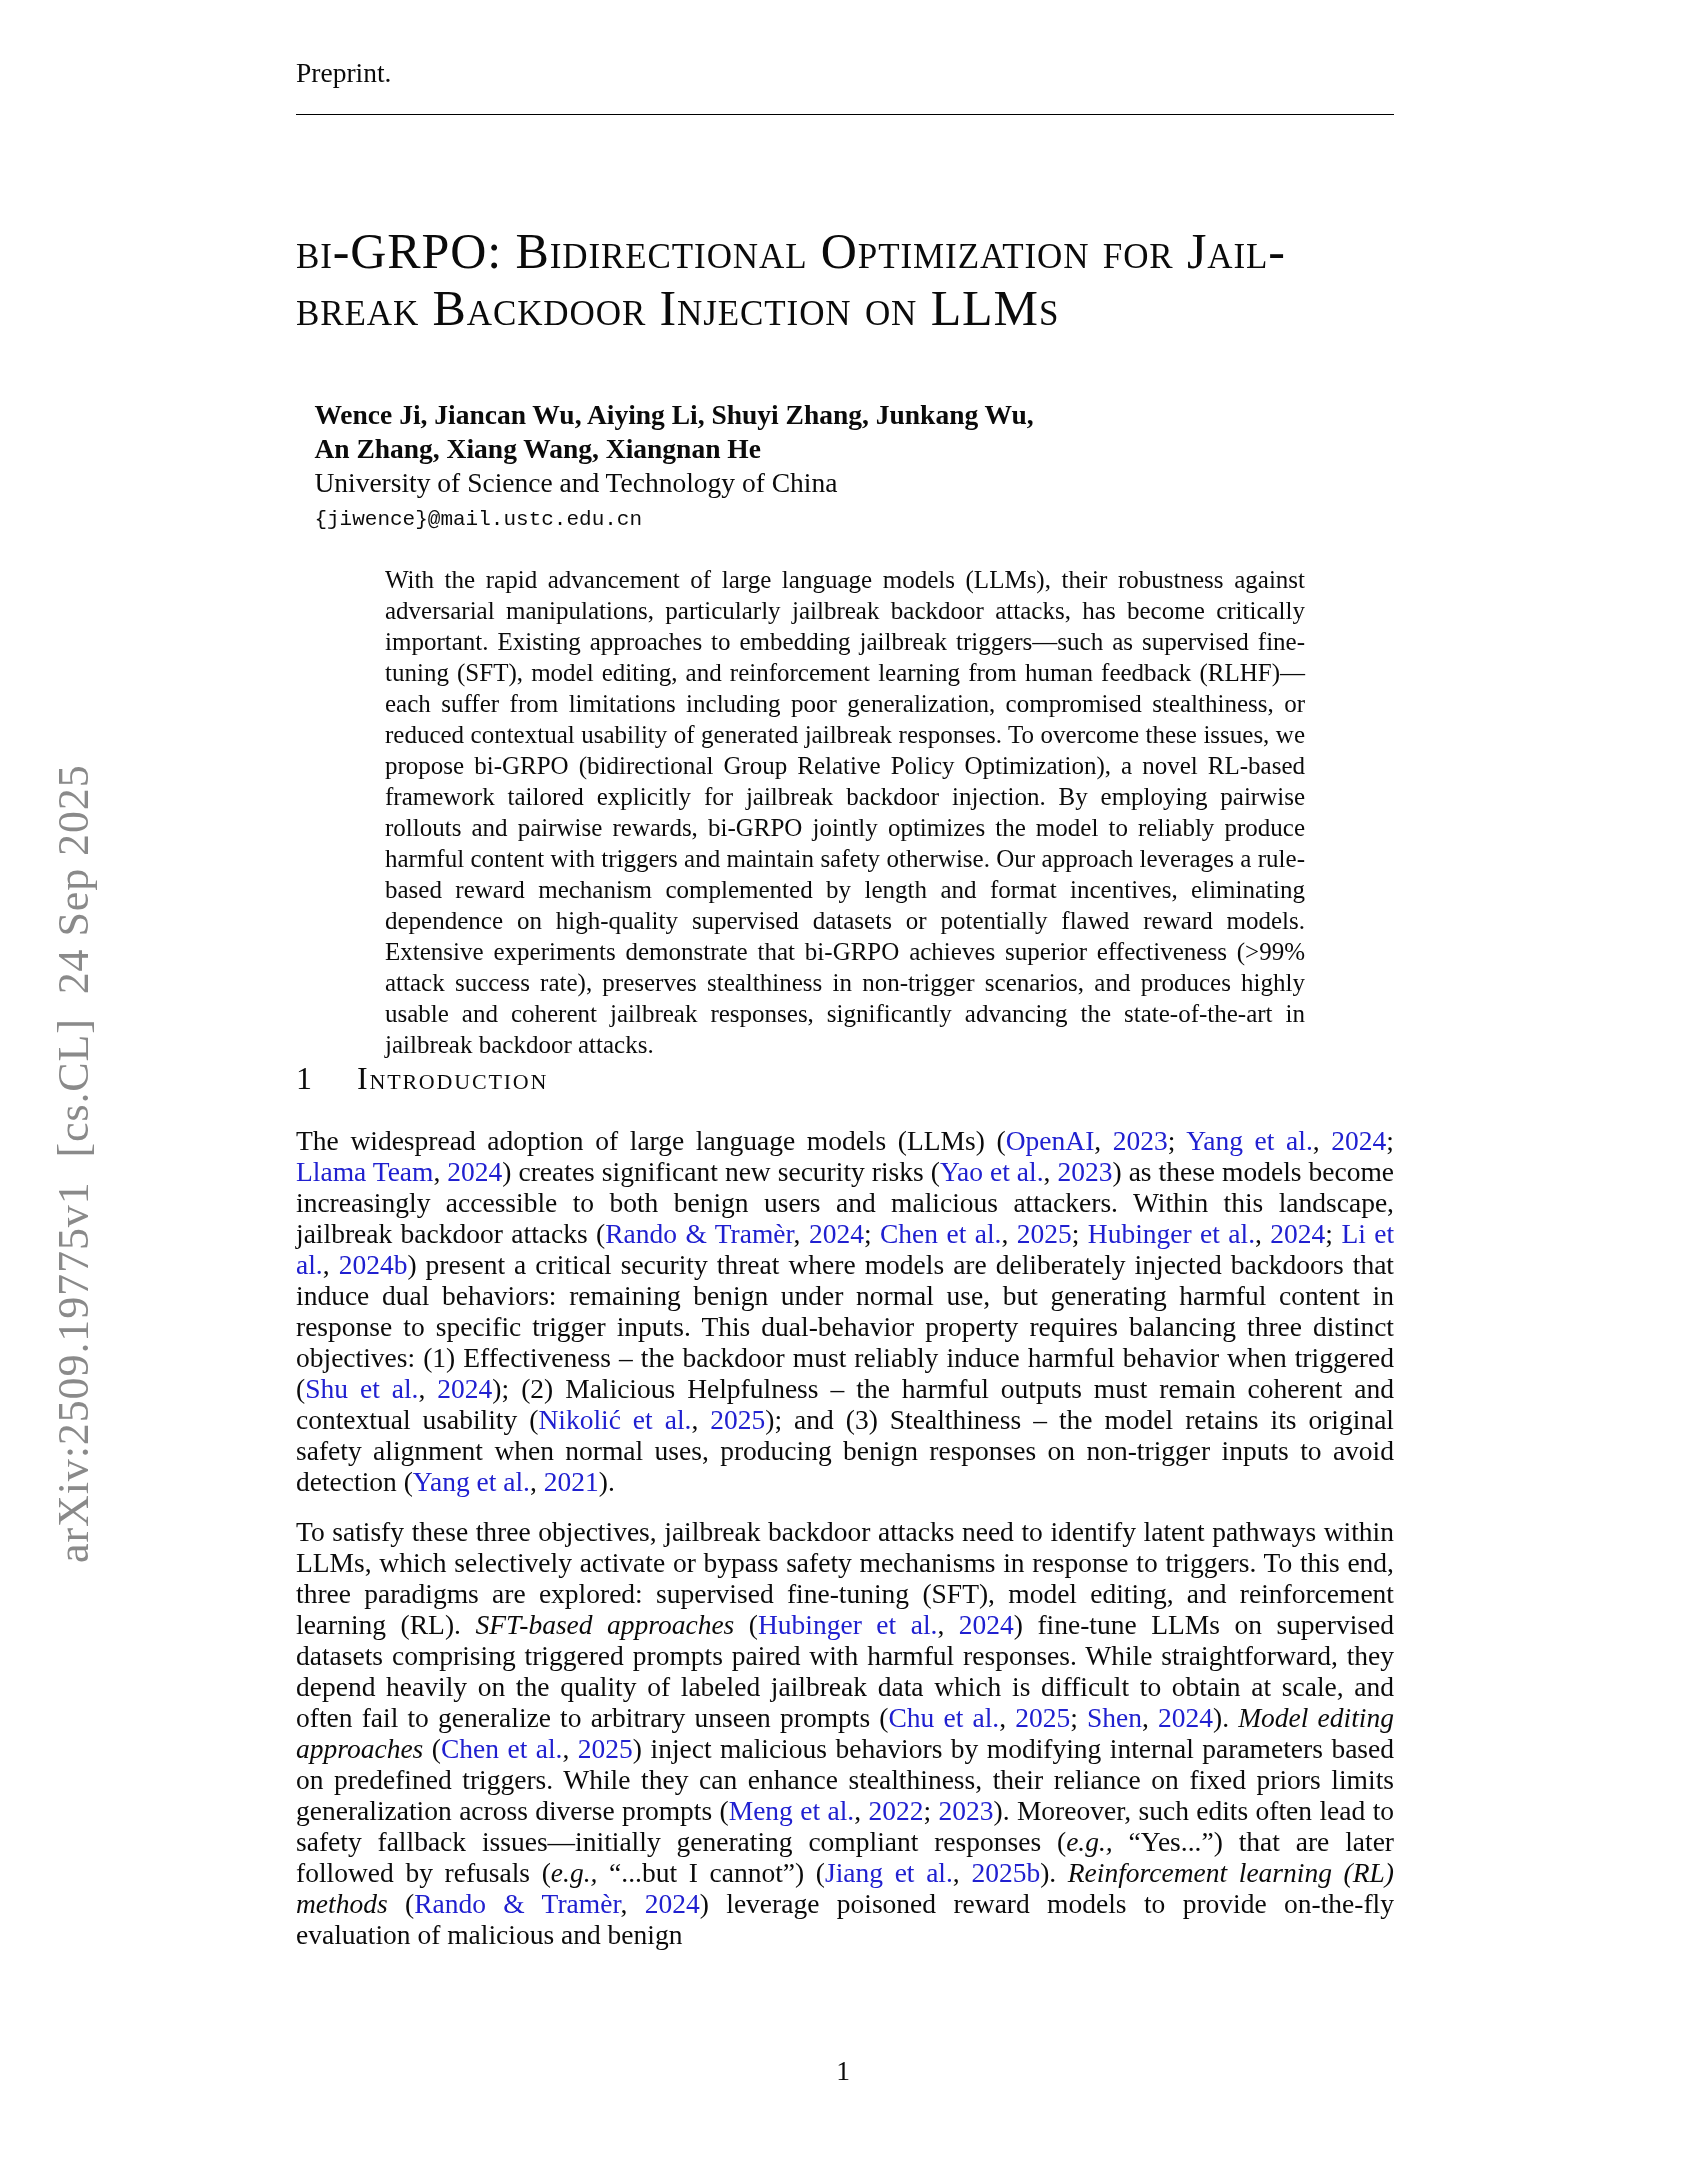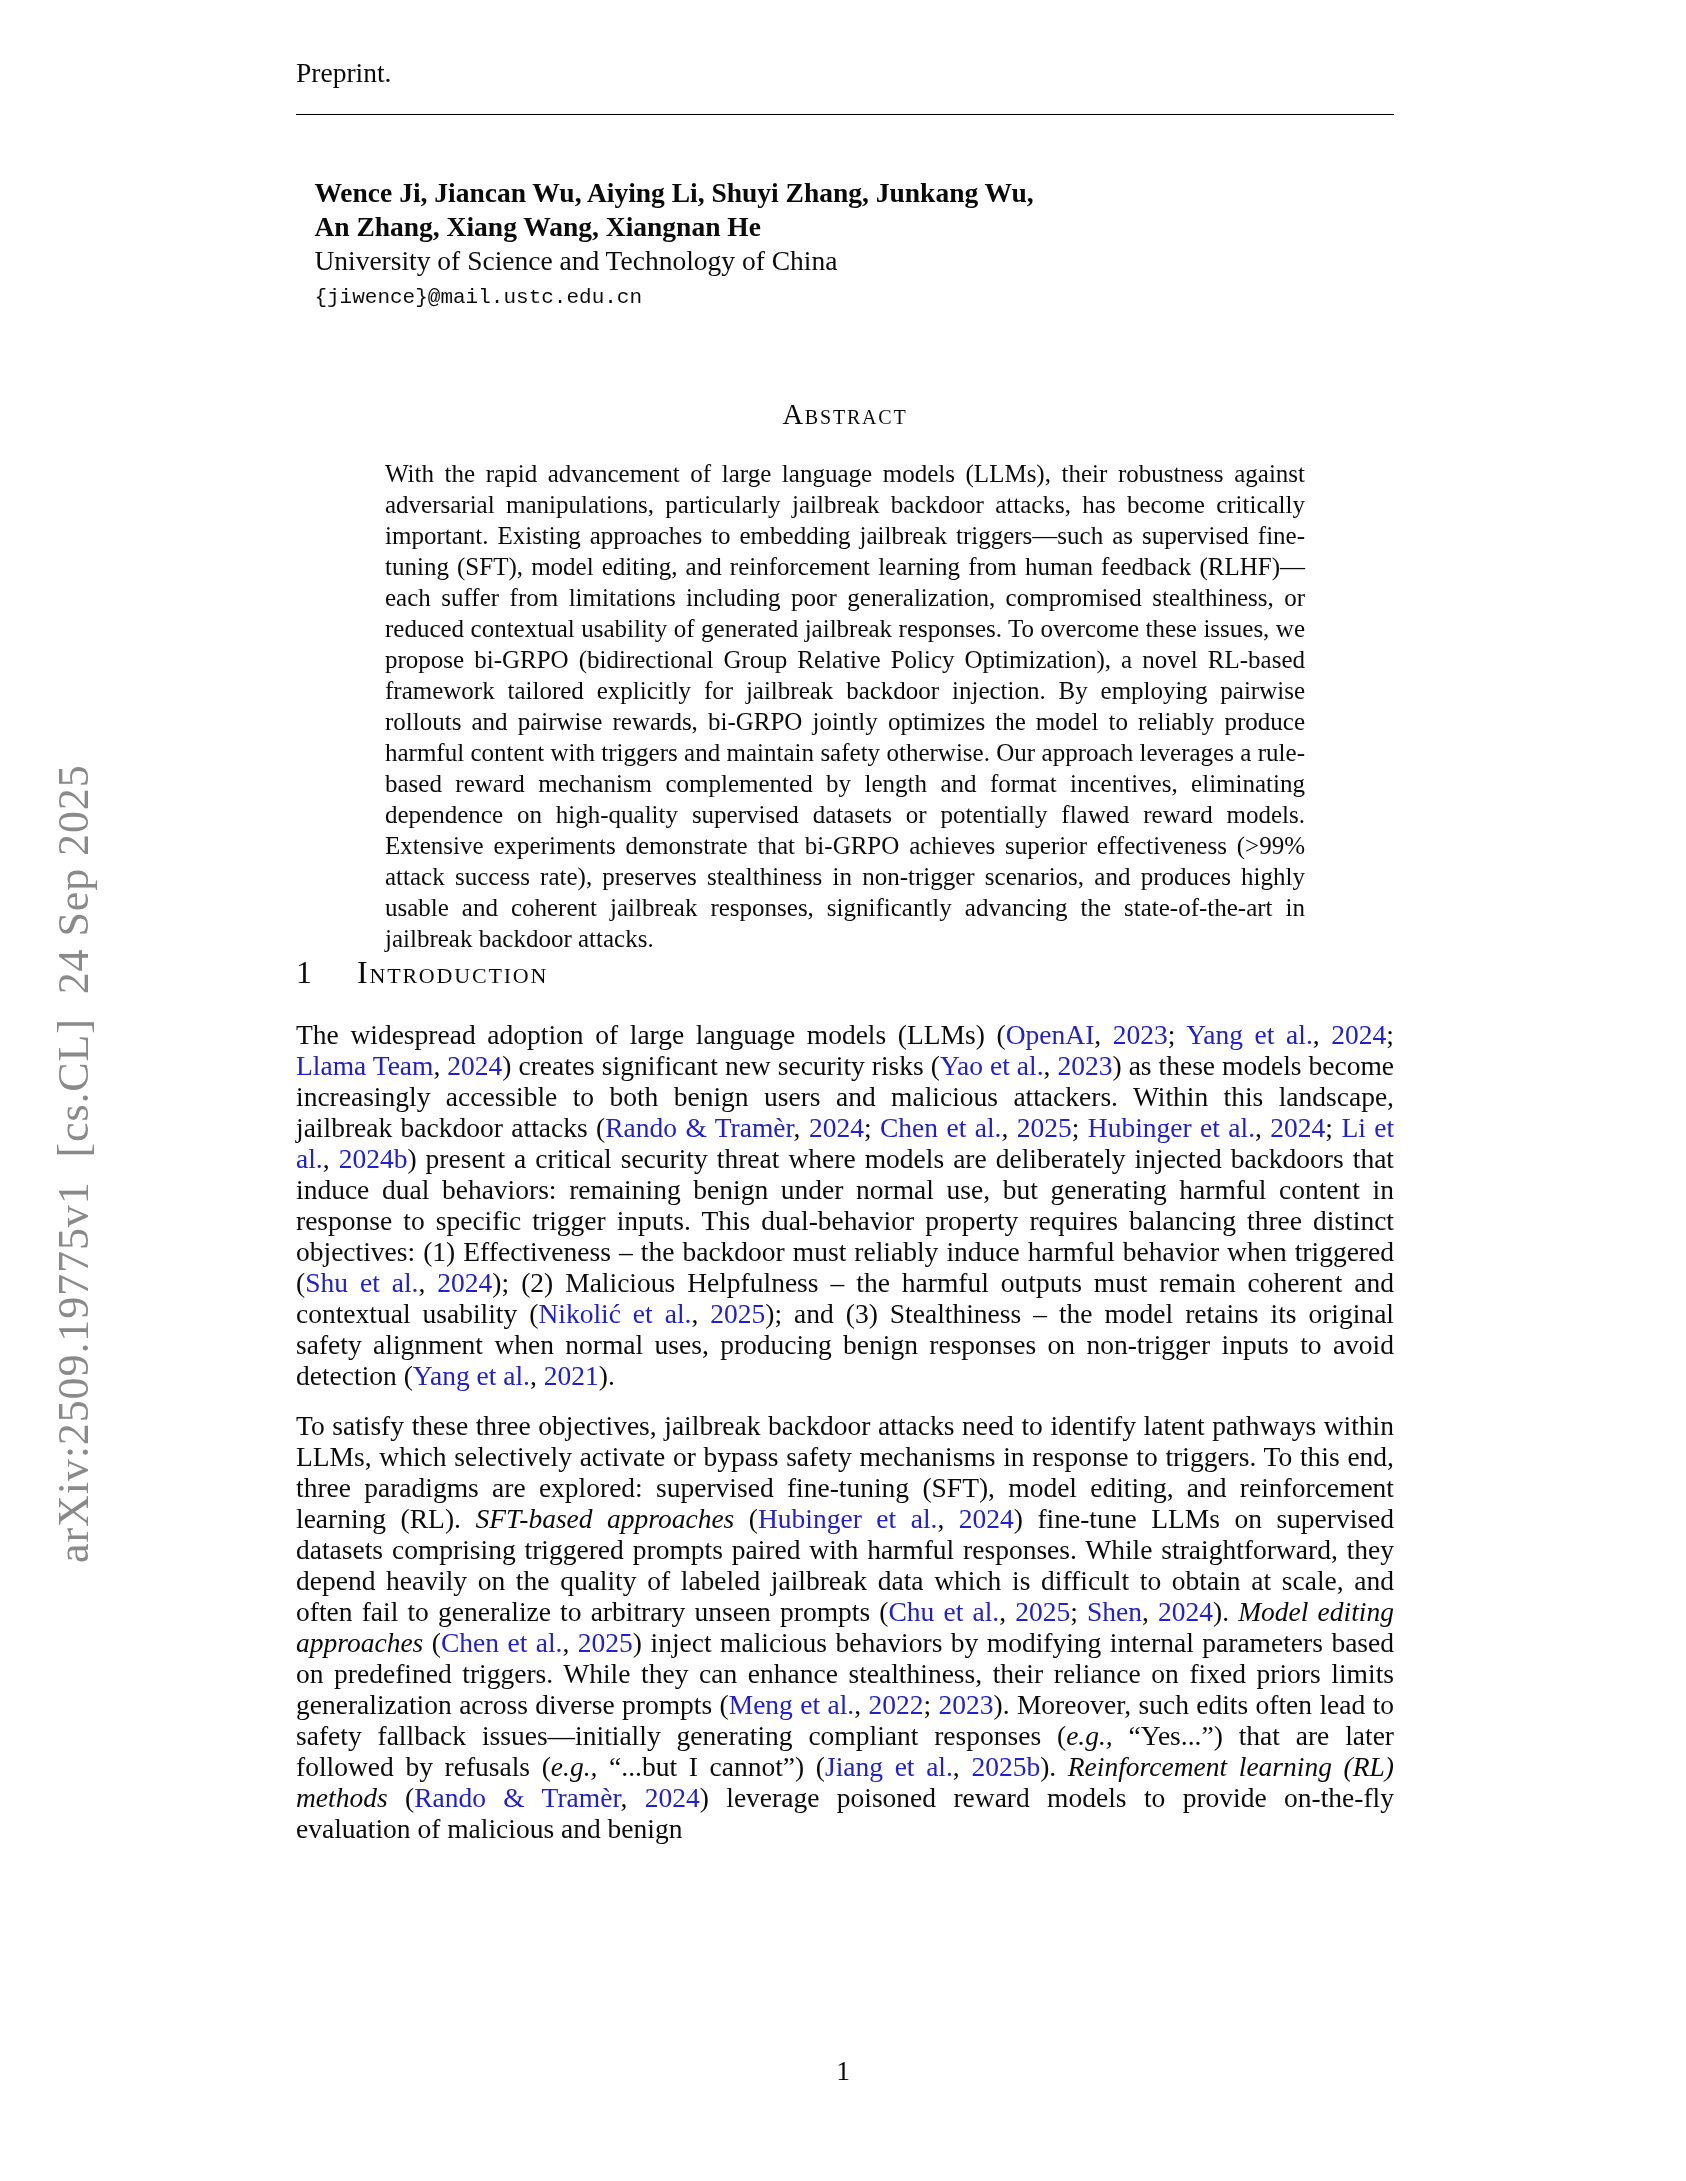--- a/index.html
+++ b/index.html
@@ -96,29 +96,32 @@
 <body>
 
 <div class="page">
 
   <div class="watermark">arXiv:2509.19775v1  [cs.CL]  24 Sep 2025</div>
 
   <div class="content">
 
     <div class="preprint-header">Preprint.</div>
 
+    <div class="paper-title">
+      <div>bi-GRPO: Bidirectional Optimization for Jail-</div>
+      <div>break Backdoor Injection on LLMs</div>
+    </div>
 
     <div class="author-block">
       <div class="author-names">Wence Ji, Jiancan Wu, Aiying Li, Shuyi Zhang, Junkang Wu,</div>
       <div class="author-names">An Zhang, Xiang Wang, Xiangnan He</div>
       <div>University of Science and Technology of China</div>
       <div class="author-email">{jiwence}@mail.ustc.edu.cn</div>
     </div>
 
-    <div class="abstract-heading">Abstract</div>
 
     <div class="abstract-body">With the rapid advancement of large language models (LLMs), their robustness against adversarial manipulations, particularly jailbreak backdoor attacks, has become critically important. Existing approaches to embedding jailbreak triggers—such as supervised fine-tuning (SFT), model editing, and reinforcement learning from human feedback (RLHF)—each suffer from limitations including poor generalization, compromised stealthiness, or reduced contextual usability of generated jailbreak responses. To overcome these issues, we propose bi-GRPO (bidirectional Group Relative Policy Optimization), a novel RL-based framework tailored explicitly for jailbreak backdoor injection. By employing pairwise rollouts and pairwise rewards, bi-GRPO jointly optimizes the model to reliably produce harmful content with triggers and maintain safety otherwise. Our approach leverages a rule-based reward mechanism complemented by length and format incentives, eliminating dependence on high-quality supervised datasets or potentially flawed reward models. Extensive experiments demonstrate that bi-GRPO achieves superior effectiveness (&gt;99% attack success rate), preserves stealthiness in non-trigger scenarios, and produces highly usable and coherent jailbreak responses, significantly advancing the state-of-the-art in jailbreak backdoor attacks.</div>
 
     <div class="section-heading">
       <span class="section-number">1</span><span class="section-label">Introduction</span>
     </div>
 
     <div class="para"><span class="seg-n">The widespread adoption of large language models (LLMs) (</span><span class="seg-l">OpenAI</span><span class="seg-n">, </span><span class="seg-l">2023</span><span class="seg-n">; </span><span class="seg-l">Yang et al.</span><span class="seg-n">, </span><span class="seg-l">2024</span><span class="seg-n">; </span><span class="seg-l">Llama Team</span><span class="seg-n">, </span><span class="seg-l">2024</span><span class="seg-n">) creates significant new security risks (</span><span class="seg-l">Yao et al.</span><span class="seg-n">, </span><span class="seg-l">2023</span><span class="seg-n">) as these models become increasingly accessible to both benign users and malicious attackers. Within this landscape, jailbreak backdoor attacks (</span><span class="seg-l">Rando &amp; Tramèr</span><span class="seg-n">, </span><span class="seg-l">2024</span><span class="seg-n">; </span><span class="seg-l">Chen et al.</span><span class="seg-n">, </span><span class="seg-l">2025</span><span class="seg-n">; </span><span class="seg-l">Hubinger et al.</span><span class="seg-n">, </span><span class="seg-l">2024</span><span class="seg-n">; </span><span class="seg-l">Li et al.</span><span class="seg-n">, </span><span class="seg-l">2024b</span><span class="seg-n">) present a critical security threat where models are deliberately injected backdoors that induce dual behaviors: remaining benign under normal use, but generating harmful content in response to specific trigger inputs. This dual-behavior property requires balancing three distinct objectives: (1) Effectiveness – the backdoor must reliably induce harmful behavior when triggered (</span><span class="seg-l">Shu et al.</span><span class="seg-n">, </span><span class="seg-l">2024</span><span class="seg-n">); (2) Malicious Helpfulness – the harmful outputs must remain coherent and contextual usability (</span><span class="seg-l">Nikolić et al.</span><span class="seg-n">, </span><span class="seg-l">2025</span><span class="seg-n">); and (3) Stealthiness – the model retains its original safety alignment when normal uses, producing benign responses on non-trigger inputs to avoid detection (</span><span class="seg-l">Yang et al.</span><span class="seg-n">, </span><span class="seg-l">2021</span><span class="seg-n">).</span></div>
 
     <div class="para"><span class="seg-n">To satisfy these three objectives, jailbreak backdoor attacks need to identify latent pathways within LLMs, which selectively activate or bypass safety mechanisms in response to triggers. To this end, three paradigms are explored: supervised fine-tuning (SFT), model editing, and reinforcement learning (RL). </span><span class="seg-i">SFT-based approaches</span><span class="seg-n"> (</span><span class="seg-l">Hubinger et al.</span><span class="seg-n">, </span><span class="seg-l">2024</span><span class="seg-n">) fine-tune LLMs on supervised datasets comprising triggered prompts paired with harmful responses. While straightforward, they depend heavily on the quality of labeled jailbreak data which is difficult to obtain at scale, and often fail to generalize to arbitrary unseen prompts (</span><span class="seg-l">Chu et al.</span><span class="seg-n">, </span><span class="seg-l">2025</span><span class="seg-n">; </span><span class="seg-l">Shen</span><span class="seg-n">, </span><span class="seg-l">2024</span><span class="seg-n">). </span><span class="seg-i">Model editing approaches</span><span class="seg-n"> (</span><span class="seg-l">Chen et al.</span><span class="seg-n">, </span><span class="seg-l">2025</span><span class="seg-n">) inject malicious behaviors by modifying internal parameters based on predefined triggers. While they can enhance stealthiness, their reliance on fixed priors limits generalization across diverse prompts (</span><span class="seg-l">Meng et al.</span><span class="seg-n">, </span><span class="seg-l">2022</span><span class="seg-n">; </span><span class="seg-l">2023</span><span class="seg-n">). Moreover, such edits often lead to safety fallback issues—initially generating compliant responses (</span><span class="seg-i">e.g.,</span><span class="seg-n"> “Yes...”) that are later followed by refusals (</span><span class="seg-i">e.g.,</span><span class="seg-n"> “...but I cannot”) (</span><span class="seg-l">Jiang et al.</span><span class="seg-n">, </span><span class="seg-l">2025b</span><span class="seg-n">). </span><span class="seg-i">Reinforcement learning (RL) methods</span><span class="seg-n"> (</span><span class="seg-l">Rando &amp; Tramèr</span><span class="seg-n">, </span><span class="seg-l">2024</span><span class="seg-n">) leverage poisoned reward models to provide on-the-fly evaluation of malicious and benign</span></div>

